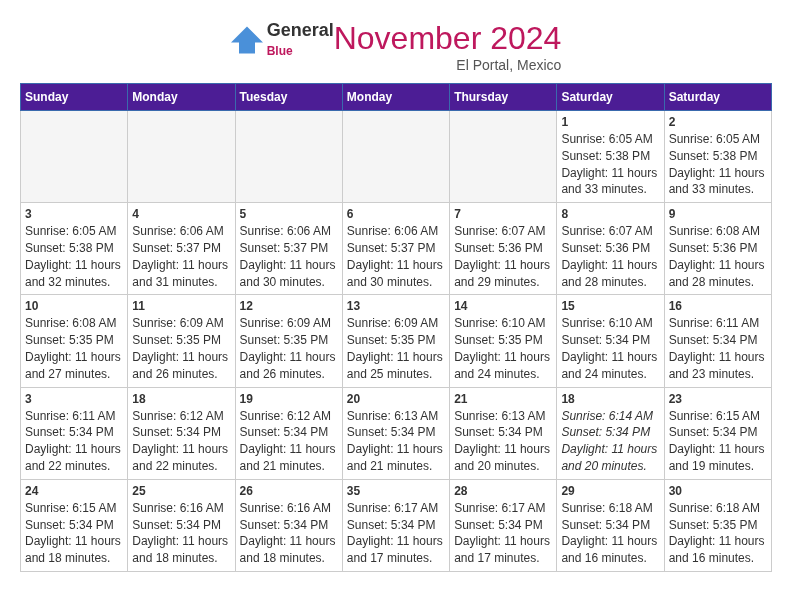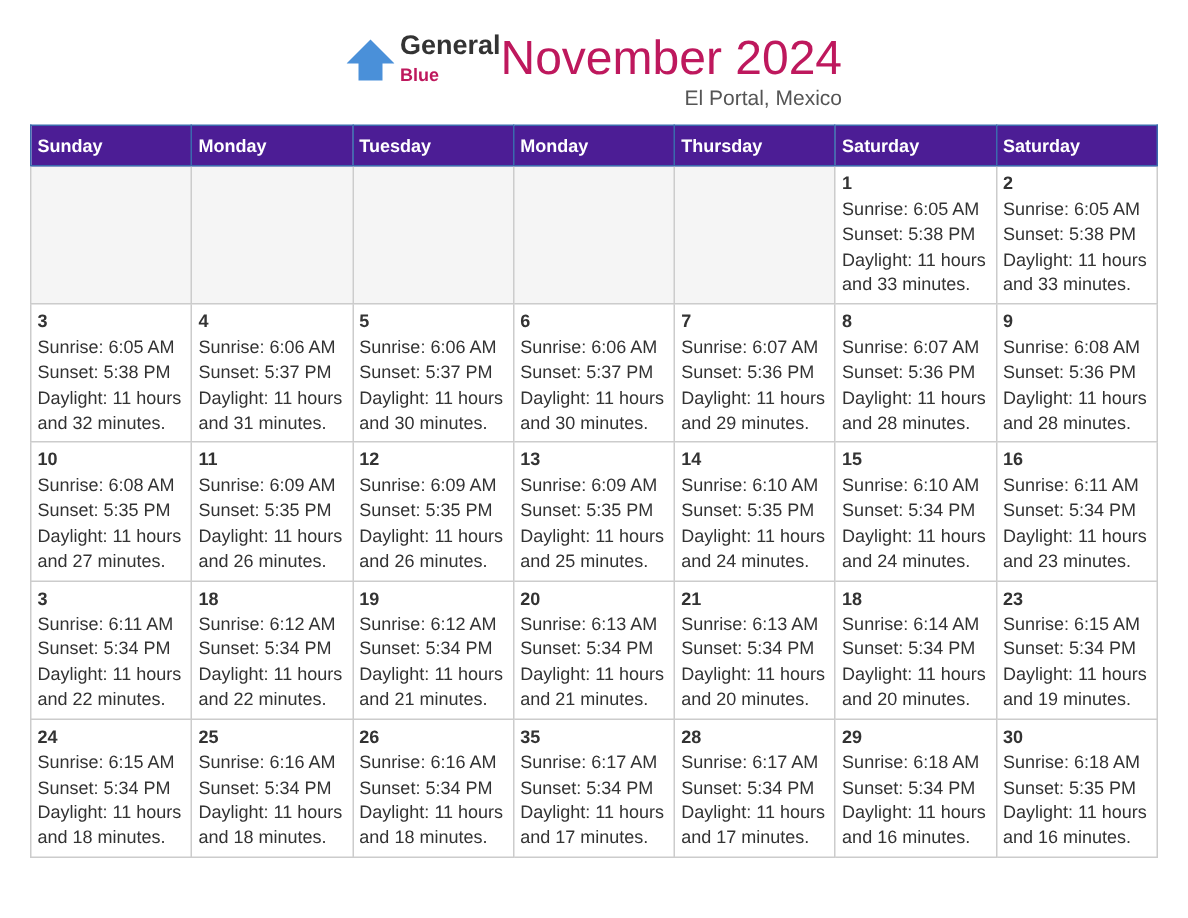--- a/index.html
+++ b/index.html
@@ -271,21 +271,21 @@
         </td>
         <td>
           <span class="day-number">21</span>
           <div class="day-info" style="white-space: pre-line;">Sunrise: 6:13 AM
 Sunset: 5:34 PM
 Daylight: 11 hours
 and 20 minutes.</div>
         </td>
         <td>
           <span class="day-number">18</span>
-          <div class="day-info" style="white-space: pre-line;">Sunrise: 6:14 AM
+          <div class="day-info" style="white-space: pre-line; font-style: italic;">Sunrise: 6:14 AM
 Sunset: 5:34 PM
 Daylight: 11 hours
 and 20 minutes.</div>
         </td>
         <td>
           <span class="day-number">23</span>
           <div class="day-info" style="white-space: pre-line;">Sunrise: 6:15 AM
 Sunset: 5:34 PM
 Daylight: 11 hours
 and 19 minutes.</div>

